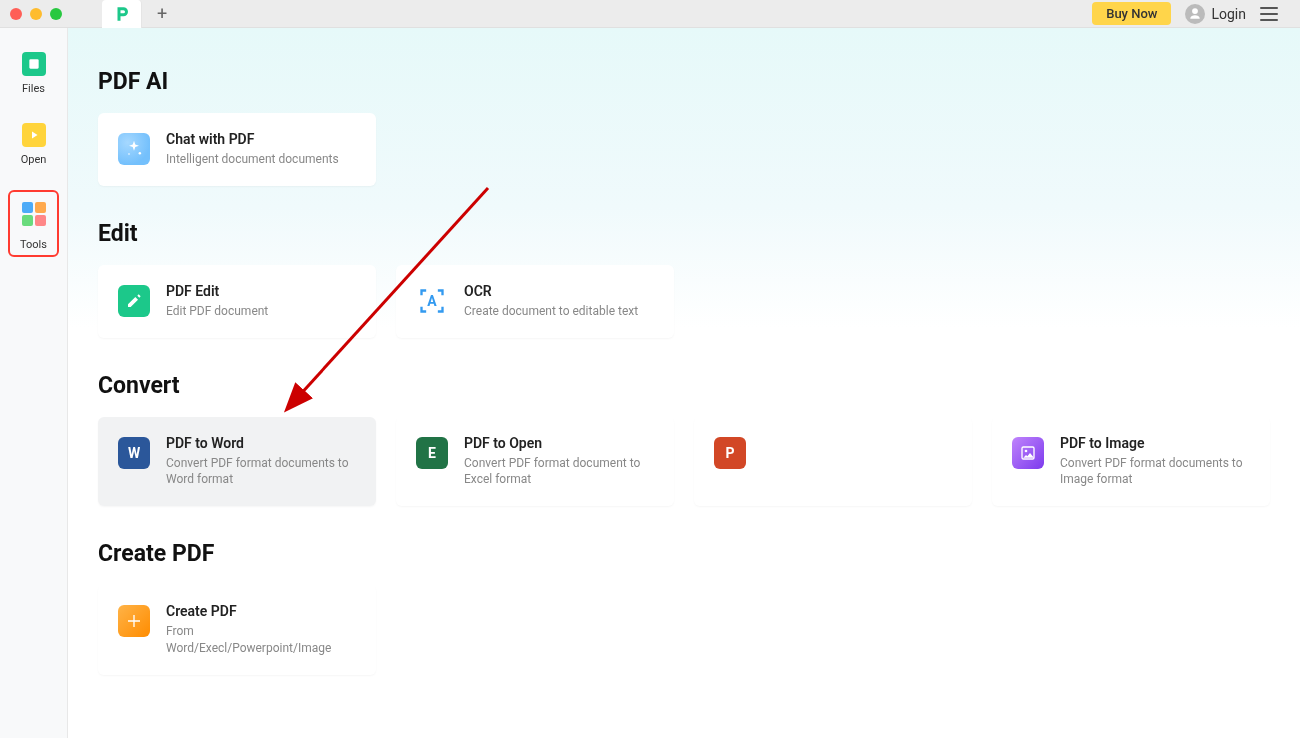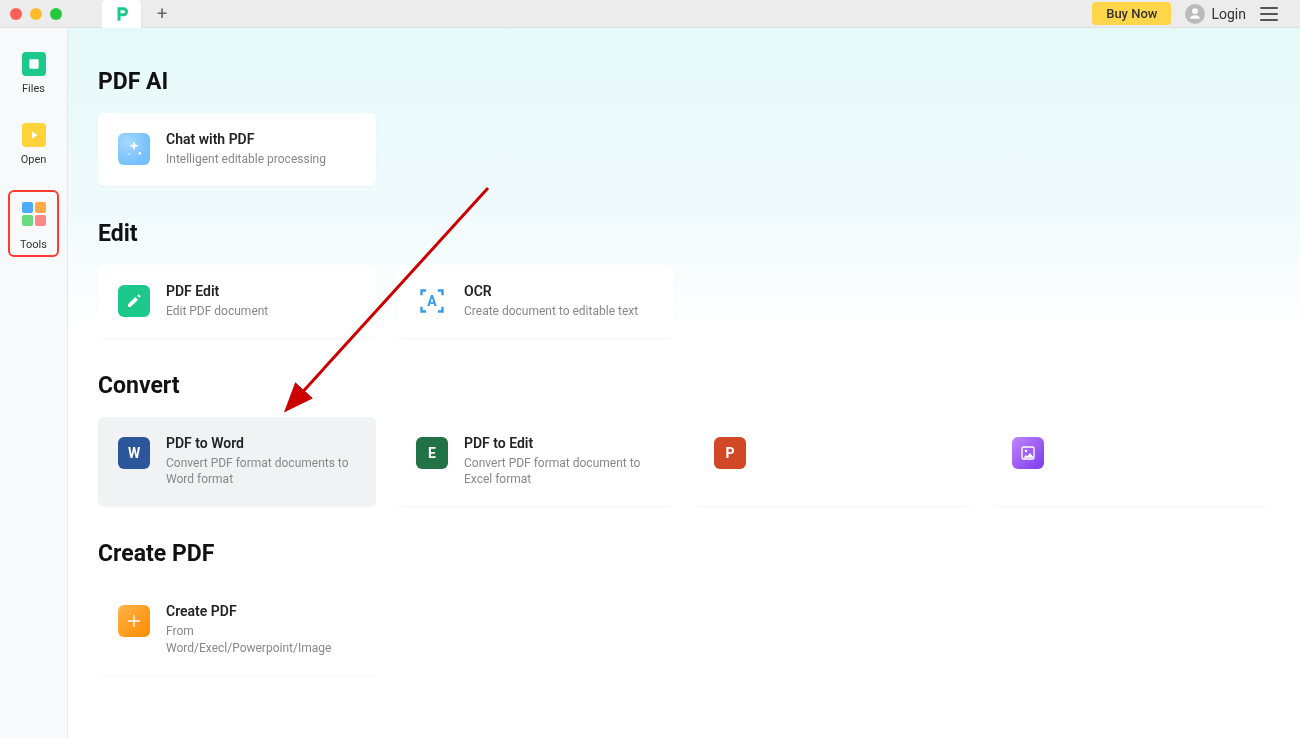--- a/index.html
+++ b/index.html
@@ -134,21 +134,21 @@
       <div class="card">
         <div class="card-icon ic-ai">
           <svg width="20" height="20" viewBox="0 0 24 24">
               <path fill="#fff" d="M12 2l1.5 4.5L18 8l-4.5 1.5L12 14l-1.5-4.5L6 8l4.5-1.5z"></path>
               <circle cx="19" cy="17" r="1.5" fill="#fff"></circle>
               <circle cx="6" cy="18" r="1" fill="#fff"></circle>
             </svg>
         </div>
         <div class="card-body">
           <div class="card-title">Chat with PDF</div>
-          <div class="card-desc">Intelligent editable processing</div>
+          <div class="card-desc">Intelligent document documents</div>
         </div>
       </div>
     </div>
 
     <div class="section-title">Edit</div>
     <div class="card-row">
       <div class="card">
         <div class="card-icon ic-edit">
           <svg width="16" height="16" viewBox="0 0 24 24">
               <path fill="#fff" d="M3 17v4h4l11-11-4-4L3 17zM20 7l-3-3 2-2 3 3-2 2z"></path>
@@ -178,34 +178,38 @@
       <div class="card hovered">
         <div class="card-icon ic-word">W</div>
         <div class="card-body">
           <div class="card-title">PDF to Word</div>
           <div class="card-desc">Convert PDF format documents to Word format</div>
         </div>
       </div>
       <div class="card">
         <div class="card-icon ic-excel">E</div>
         <div class="card-body">
-          <div class="card-title">PDF to Edit</div>
+          <div class="card-title">PDF to Open</div>
           <div class="card-desc">Convert PDF format document to Excel format</div>
         </div>
       </div>
       <div class="card">
         <div class="card-icon ic-ppt">P</div>
       </div>
       <div class="card">
         <div class="card-icon ic-img">
           <svg width="16" height="16" viewBox="0 0 24 24">
               <rect x="3" y="3" width="18" height="18" rx="2" fill="none" stroke="#fff" stroke-width="2"></rect>
               <circle cx="9" cy="9" r="2" fill="#fff"></circle>
               <path fill="#fff" d="M21 19l-6-7-4 5-2-2-4 4h16z"></path>
             </svg>
+        </div>
+        <div class="card-body">
+          <div class="card-title">PDF to Image</div>
+          <div class="card-desc">Convert PDF format documents to Image format</div>
         </div>
       </div>
     </div>
 
     <div class="section-title">Create PDF</div>
     <div class="card-row">
       <div class="card">
         <div class="card-icon ic-create">
           <svg width="16" height="16" viewBox="0 0 24 24">
               <path fill="#fff" d="M11 3h2v8h8v2h-8v8h-2v-8H3v-2h8z"></path>

